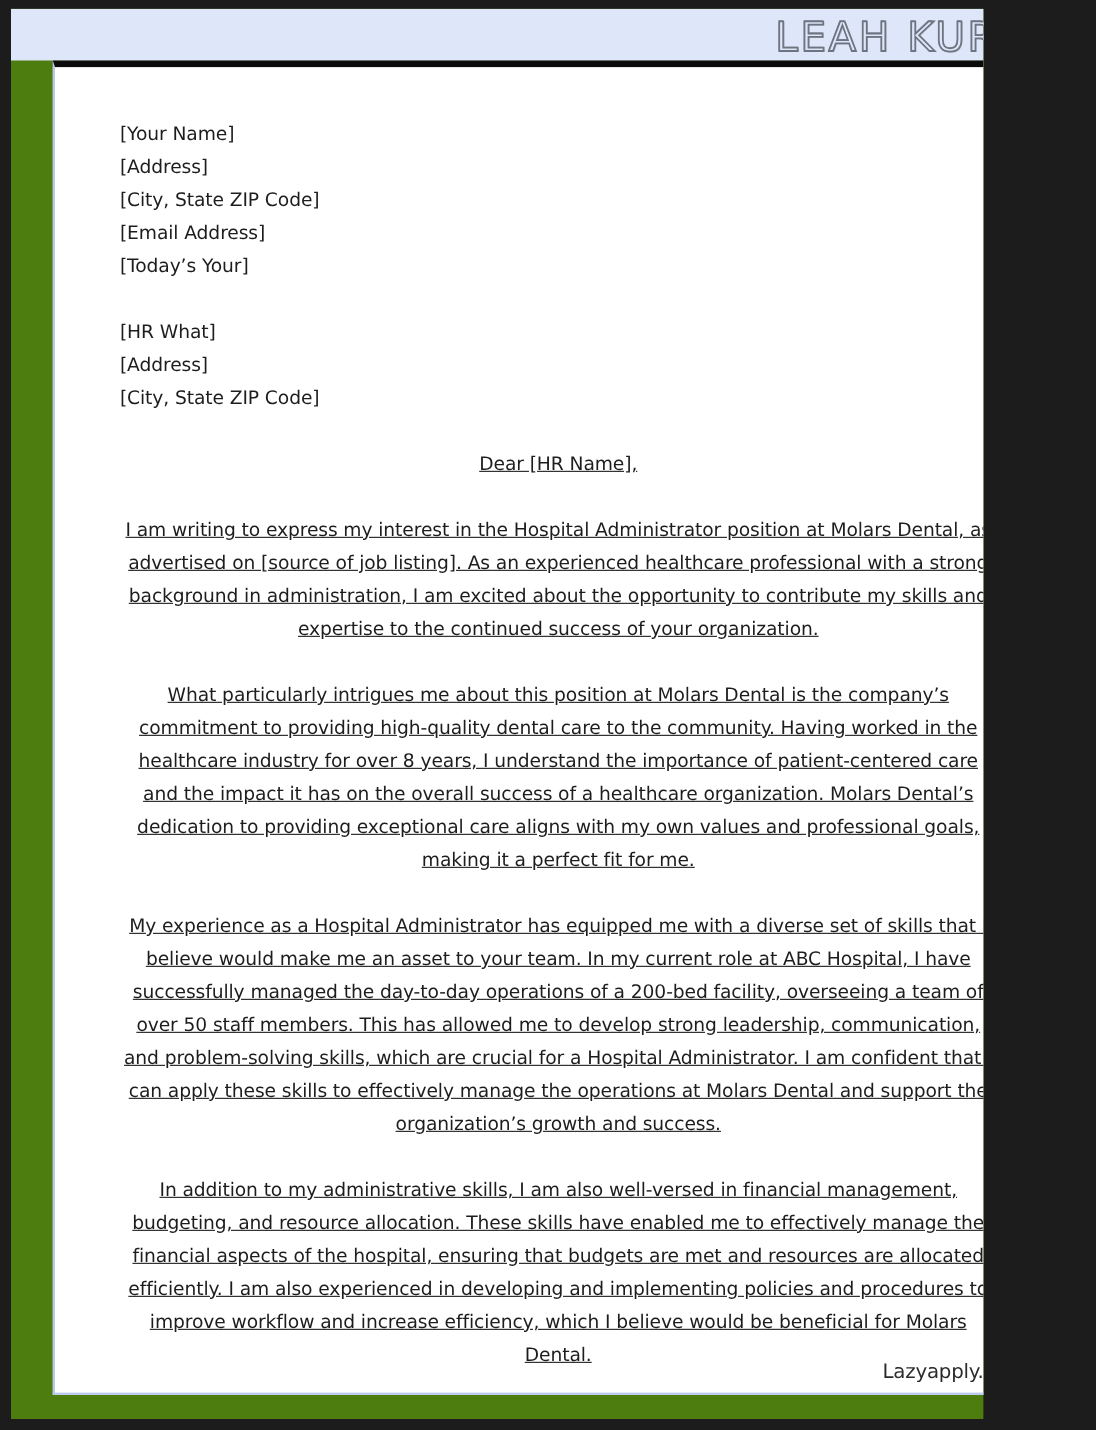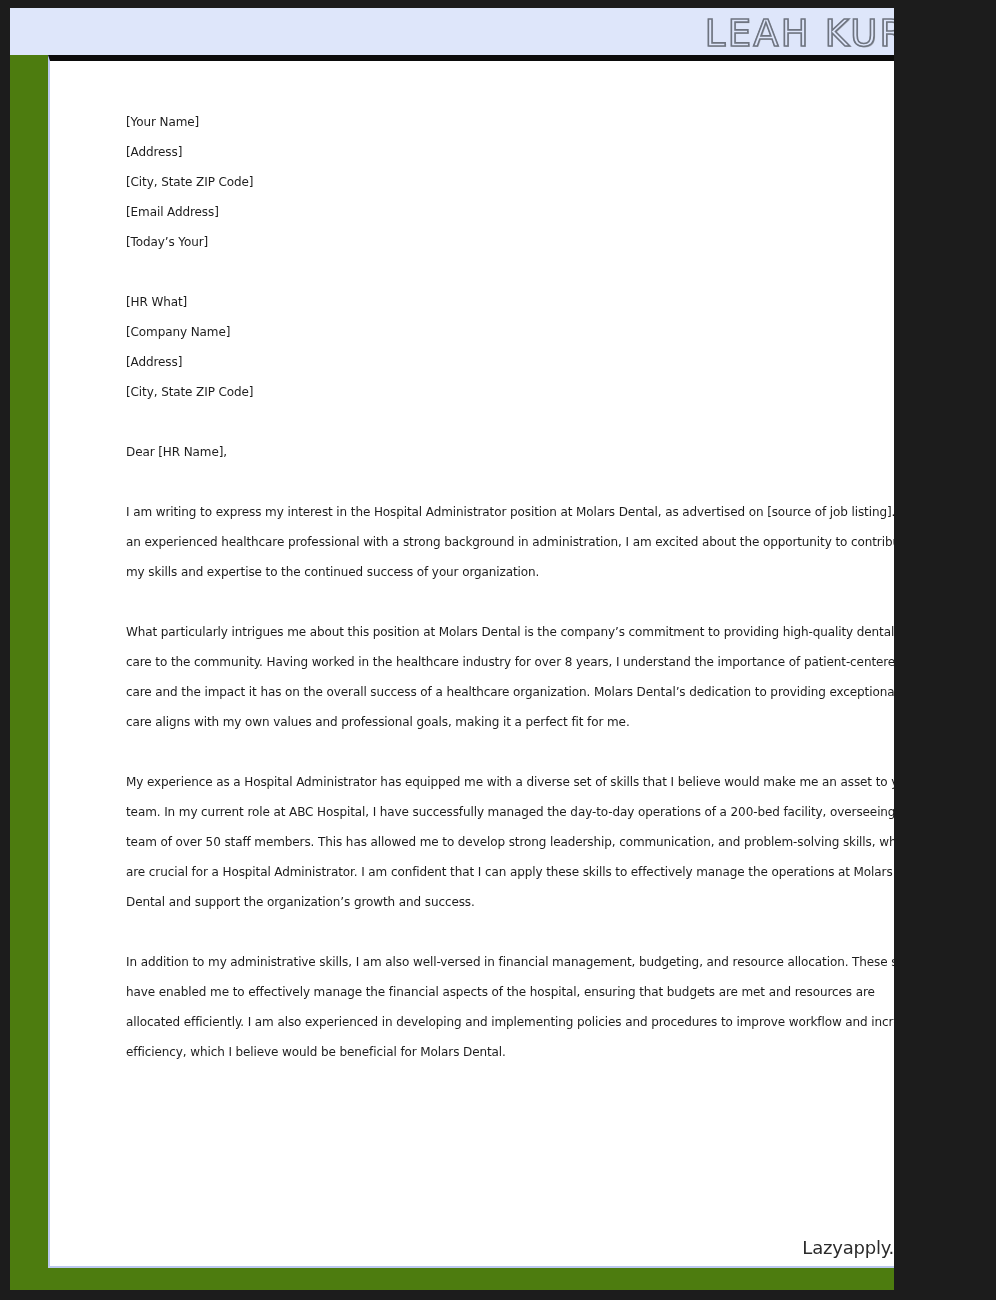--- a/index.html
+++ b/index.html
@@ -85,36 +85,36 @@
     left: 0;
     top: 0;
     width: 896px;
     padding: 46px 40px 0 59px;
     box-sizing: border-box;
   }
 
   
   .letter-text {
     font-family: "DejaVu Sans", "Liberation Sans", sans-serif;
-    font-size: 12px;
+    font-size: 17px;
     line-height: 30px;
     color: #1d1d1d;
     letter-spacing: -0.1px;
-    margin-left: 17px;
   }
   .addr-line {
     display: block;
     white-space: nowrap;
   }
   .block-gap {
     height: 30px;
   }
   .para {
     margin: 0;
-    text-align: left;
+    text-align: center;
+    text-decoration: underline;
   }
 
   
   #watermark {
     position: absolute;
     right: 14px;
     bottom: 8px;
     font-family: "DejaVu Sans", "Liberation Sans", sans-serif;
     font-size: 18px;
     color: #2b2b2b;
@@ -140,21 +140,20 @@
           <span class="addr-line">[Address]</span>
           <span class="addr-line">[City, State ZIP Code]</span>
           <span class="addr-line">[Email Address]</span>
           <span class="addr-line">[Today’s Your]</span>
         </div>
 
         <div class="block-gap"></div>
 
         <div>
           <span class="addr-line">[HR What]</span>
-          <span class="addr-line">[Company Name]</span>
           <span class="addr-line">[Address]</span>
           <span class="addr-line">[City, State ZIP Code]</span>
         </div>
 
         <div class="block-gap"></div>
 
         <p class="para">Dear [HR Name],</p>
         <div class="block-gap"></div>
 
         <p class="para">I am writing to express my interest in the Hospital Administrator position at Molars Dental, as advertised on [source of job listing]. As an experienced healthcare professional with a strong background in administration, I am excited about the opportunity to contribute my skills and expertise to the continued success of your organization.</p>

